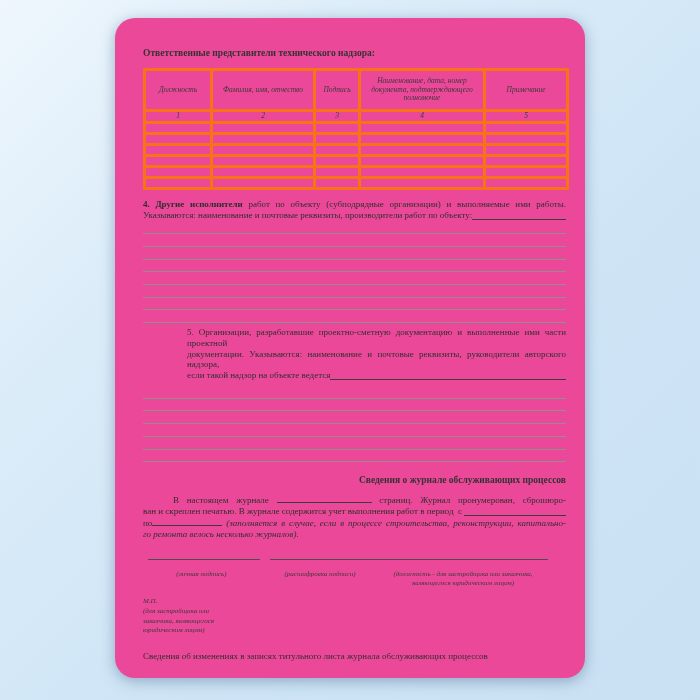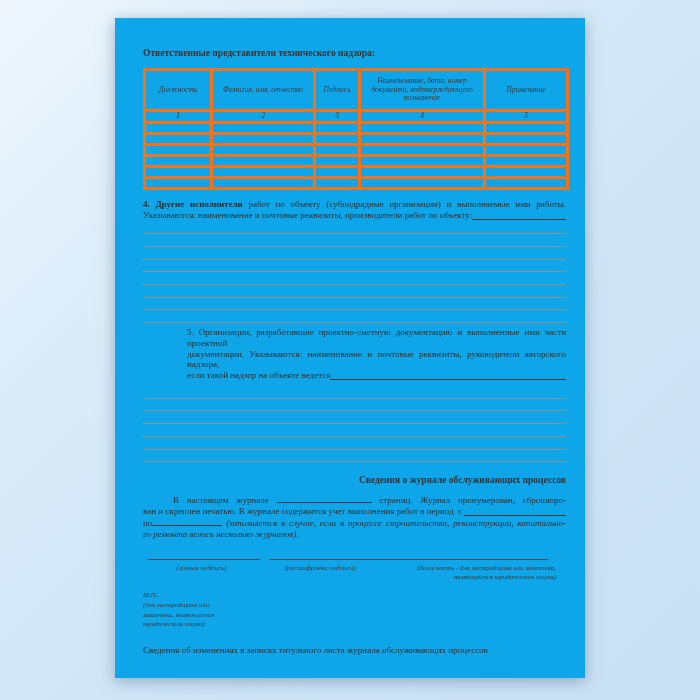--- a/index.html
+++ b/index.html
@@ -3,24 +3,25 @@
 <meta charset="utf-8">
 <style>
   html,body{margin:0;padding:0;width:700px;height:700px;overflow:hidden;}
   body{
     background:linear-gradient(135deg,#eff7fd 0%,#ddedf9 25%,#cfe5f6 60%,#c9e0f3 100%);
     font-family:"Liberation Serif","DejaVu Serif",serif;
     color:#333;
   }
   .page{
     position:absolute;left:115px;top:18px;width:470px;height:660px;
-    background:#0ea5e9;
+    background:#ec4899;
     box-shadow:0 3px 14px rgba(80,110,145,.5);
     box-sizing:border-box;
     padding:30px 19px 0 28px;
+    border-radius:20px;
   }
   .doc-title{font-size:9.5px;font-weight:bold;line-height:10px;margin:0 0 10px 0;}
   table.reps{
     width:100%;border-collapse:collapse;table-layout:fixed;
   }
   table.reps th,table.reps td{
     border:3px solid #f97316;padding:0 2px;box-sizing:border-box;
     font-style:italic;font-weight:normal;text-align:center;vertical-align:middle;
     font-size:7.5px;line-height:8.6px;color:#3a3a3a;
   }
@@ -38,24 +39,24 @@
   .ruled .rl{height:11.7px;border-bottom:1px solid #8f8f8f;}
   .sec4{margin-top:9px;}
   .sec5{margin-top:4px;margin-left:44px;}
   .journal-heading{font-size:9.5px;font-weight:bold;text-align:right;margin-top:13px;line-height:10px;}
   .journal-par{margin-top:9px;}
   .journal-par .line1{padding-left:30px;}
   .it{font-style:italic;}
   .sig-rules{display:flex;margin-top:19px;}
   .sig-rules .rule1{width:112px;margin-left:5px;border-bottom:1px solid #4d4d4d;height:1px;}
   .sig-rules .rule2{width:278px;margin-left:10px;border-bottom:1px solid #4d4d4d;height:1px;}
-  .sig-labels{display:flex;font-size:7px;line-height:9px;font-style:italic;color:#3a3a3a;margin-top:4px;}
+  .sig-labels{display:flex;font-size:7px;line-height:9px;font-style:italic;color:#3a3a3a;margin-top:10px;}
   .sig-labels .lab1{width:117px;text-align:center;}
   .sig-labels .lab2{width:100px;margin-left:10px;text-align:center;}
-  .sig-labels .lab3{width:186px;text-align:right;}
+  .sig-labels .lab3{width:186px;text-align:center;}
   .mp-block{margin-top:9px;width:86px;text-align:left;font-size:7px;line-height:9.6px;font-style:italic;color:#3a3a3a;}
   .footer-line{margin-top:15px;font-size:9px;line-height:11px;color:#2f2f2f;}
 </style>
 </head>
 <body>
 
 <div class="page">
 
   <div class="doc-title">Ответственные представители технического надзора:</div>
 

